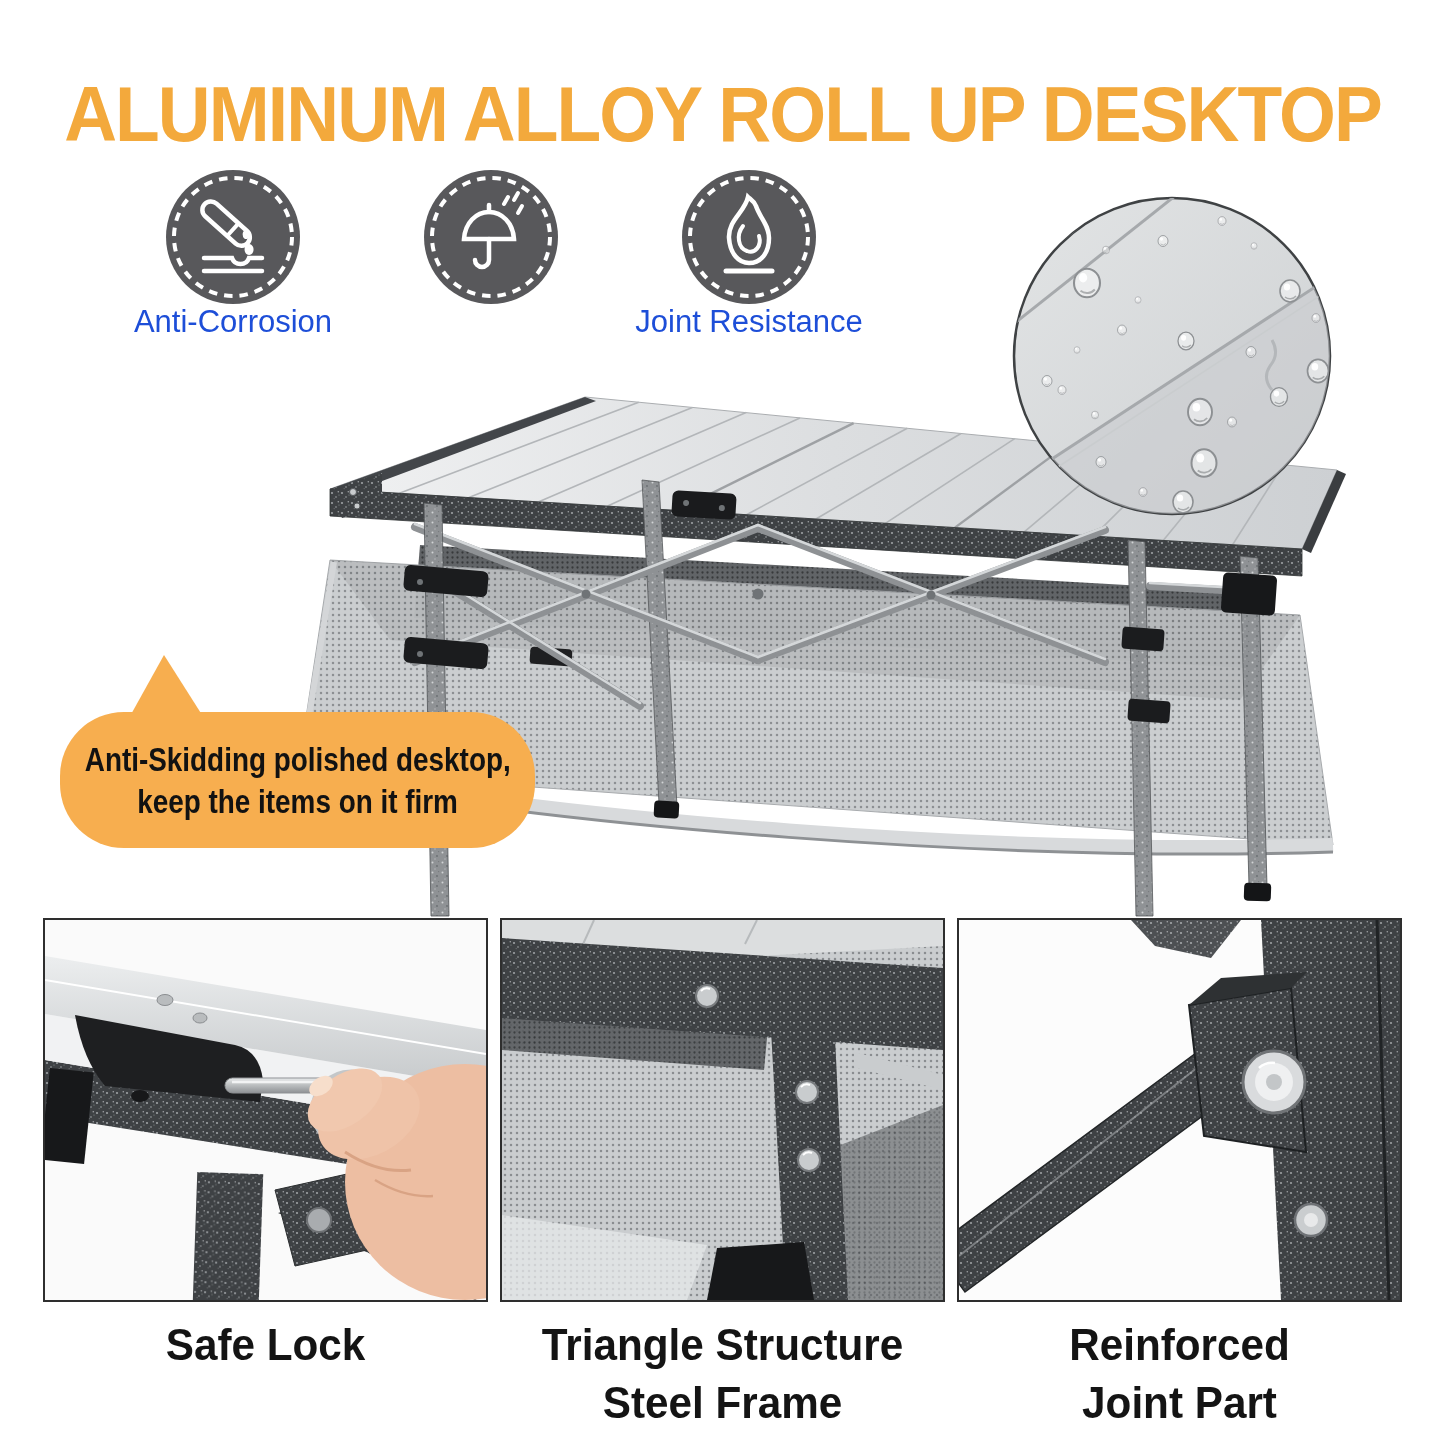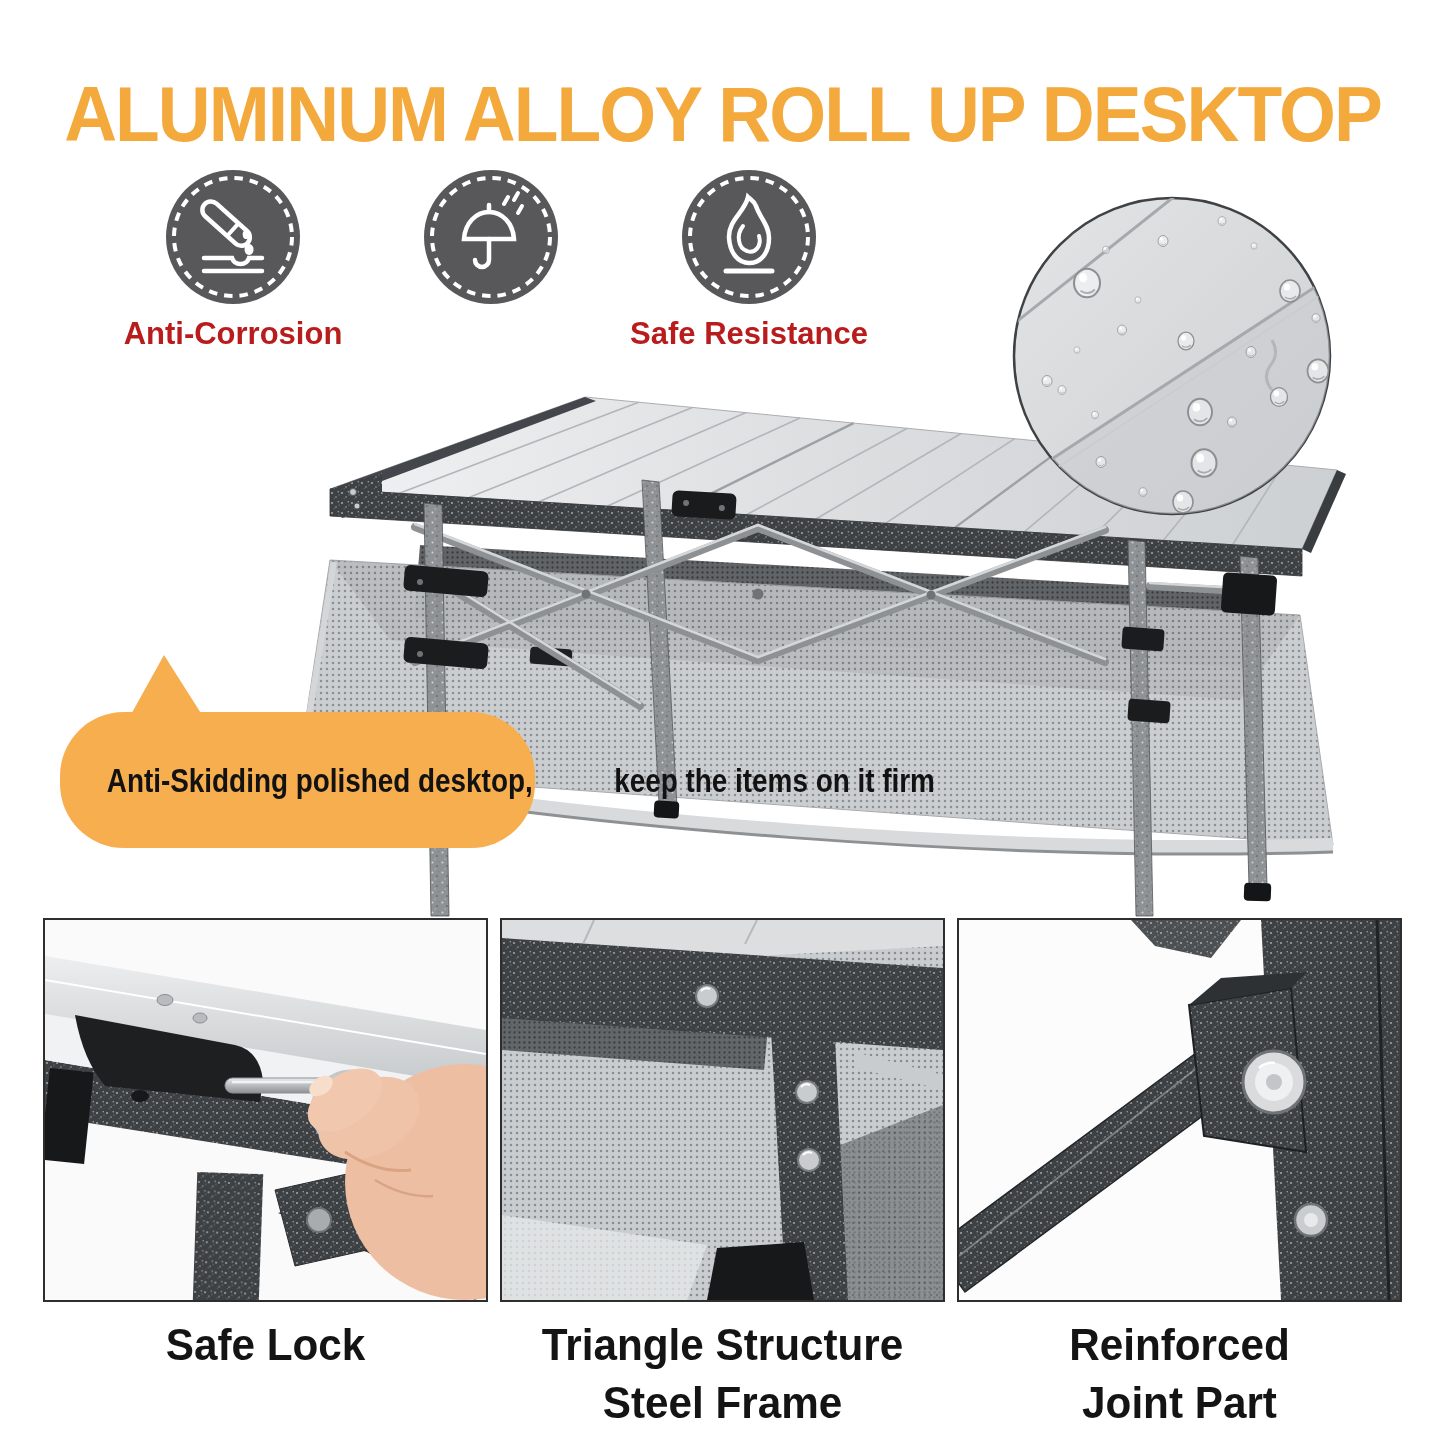--- a/index.html
+++ b/index.html
@@ -13,28 +13,28 @@
     top:70px;left:0;width:1445px;text-align:center;
     font-size:77px;font-weight:bold;color:#F3A93C;
     letter-spacing:-2px;transform:scaleX(0.95);transform-origin:center;
     white-space:nowrap;z-index:4;
   }
   
   .features{top:170px;left:0;width:1445px;height:190px;z-index:4;}
   .feature{position:absolute;width:260px;text-align:center;}
   .feature .circ{width:134px;height:134px;margin:0 auto;}
   .feature .flabel{
-    margin-top:12px;font-size:31px;font-weight:bold;color:#b91c1c;
+    margin-top:0;font-size:31px;font-weight:normal;color:#1d4ed8;
     white-space:nowrap;
   }
   
   .bubble{
     left:60px;top:712px;width:475px;height:136px;border-radius:64px;
-    background:#F7AE4F;z-index:6;display:flex;flex-direction:row;
-    align-items:center;
+    background:#F7AE4F;z-index:6;display:flex;flex-direction:column;
+    align-items:center;justify-content:center;
   }
   .bubble .bline{
     font-size:34px;font-weight:bold;color:#121212;line-height:42px;
     transform:scaleX(0.82);transform-origin:center;white-space:nowrap;
   }
   .bubble-tail{left:118px;top:652px;width:96px;height:66px;z-index:6;}
   
   .main-photo{left:0;top:0;width:1445px;height:1445px;z-index:1;}
   
   .panel{
@@ -279,21 +279,21 @@
       <svg viewBox="0 0 134 134" width="134" height="134">
         <circle cx="67" cy="67" r="67" fill="#58585B"></circle>
         <circle cx="67" cy="67" r="59" fill="none" stroke="#FFFFFF" stroke-width="4" stroke-dasharray="8.5 7"></circle>
         <g stroke="#FFFFFF" fill="none" stroke-linecap="round">
           <path d="M66,27 C63,42 46,50 47,68 C48,84 57,93 67,93 C79,93 87,83 87,68 C87,55 78,48 74,36 C72,31 68,29 66,27 Z" stroke-width="4.5"></path>
           <path d="M61,56 C54,65 56,78 65,81 C73,84 80,76 77,66" stroke-width="4"></path>
           <line x1="44" y1="101" x2="90" y2="101" stroke-width="5"></line>
         </g>
       </svg>
     </div>
-    <div class="flabel">Safe Resistance</div>
+    <div class="flabel">Joint Resistance</div>
   </div>
 </div>
 
 <svg class="abs bubble-tail" viewBox="0 0 96 66">
   <polygon points="11,66 86,66 46,3" fill="#F7AE4F"></polygon>
 </svg>
 <div class="abs bubble">
   <div class="bline">Anti-Skidding polished desktop,</div>
   <div class="bline">keep the items on it firm</div>
 </div>

